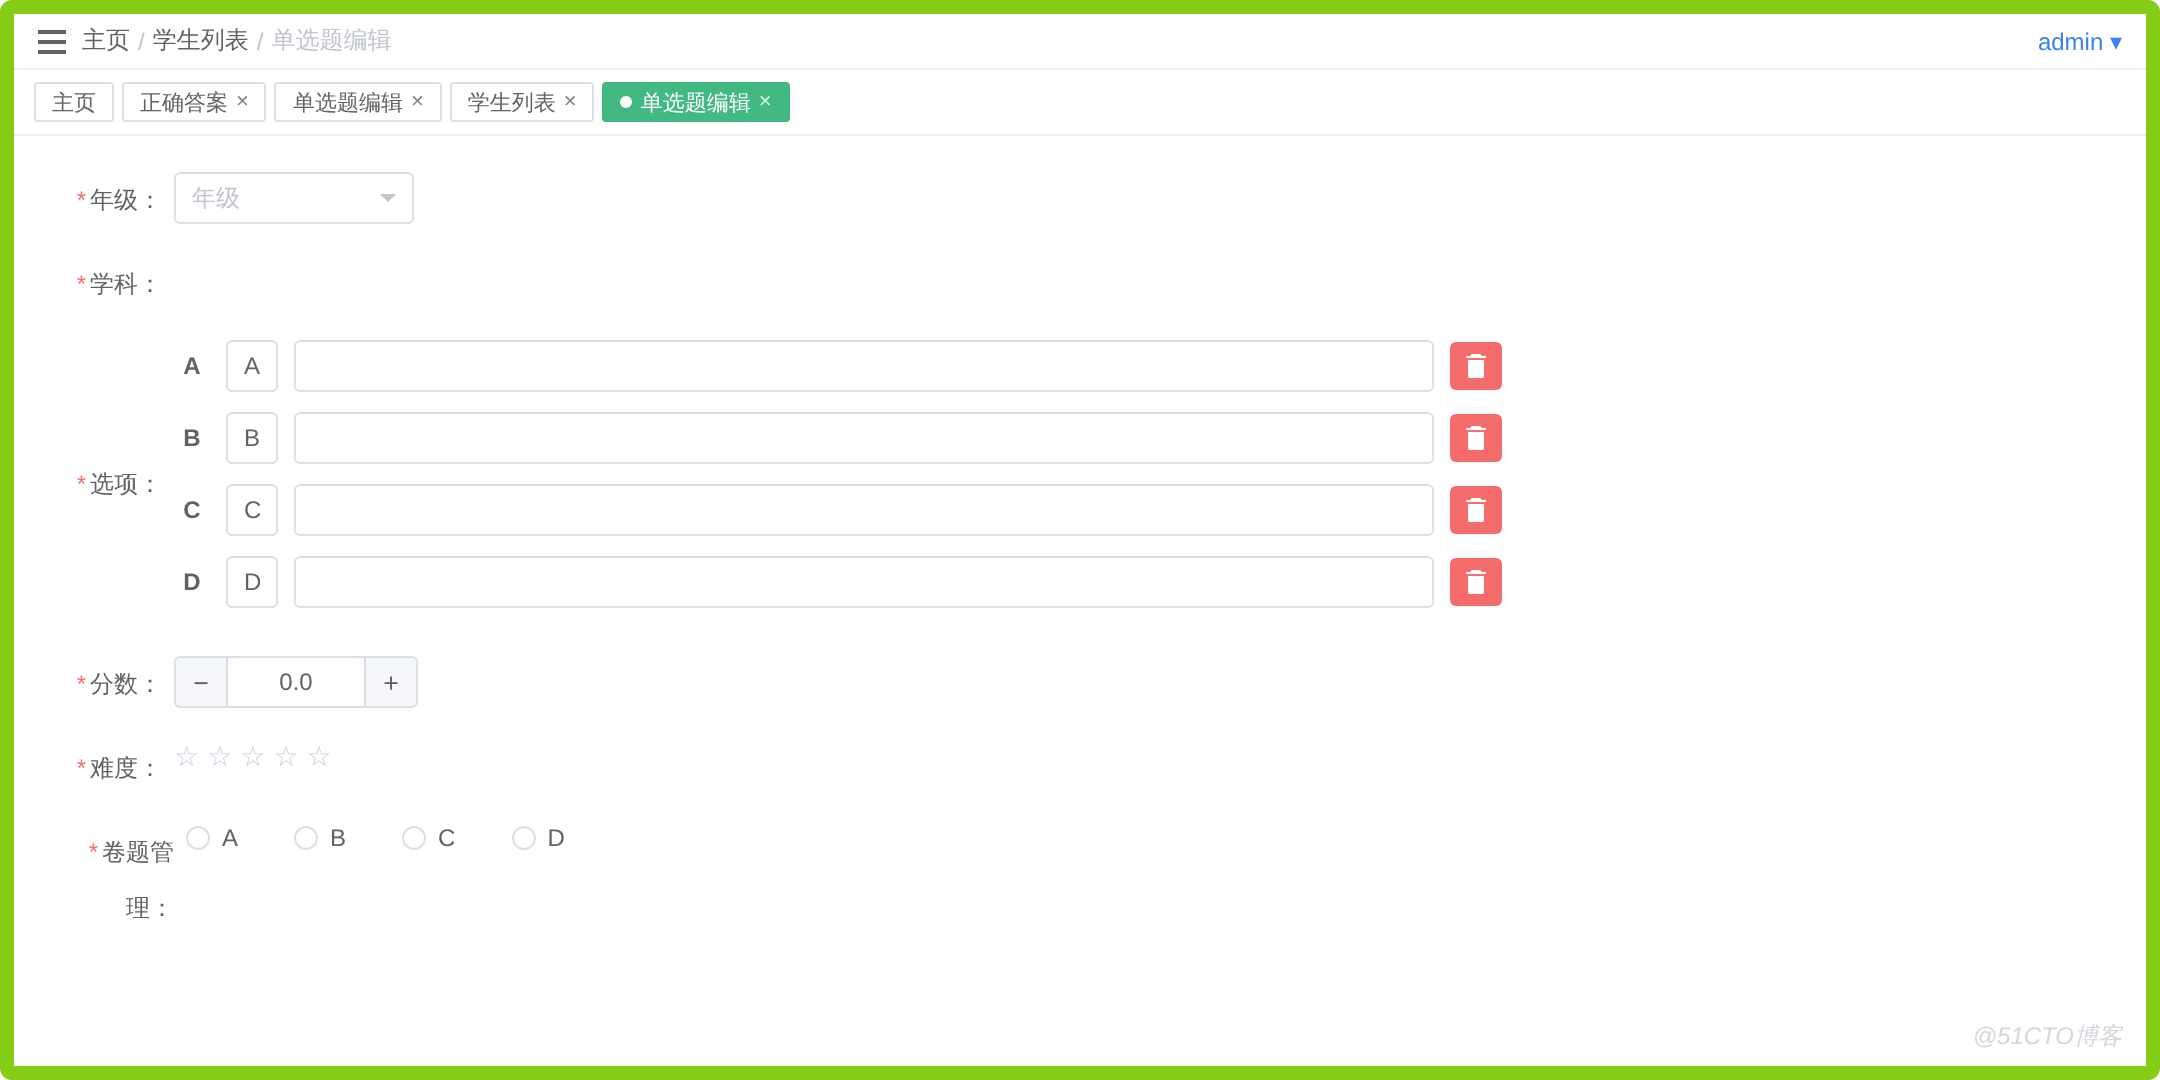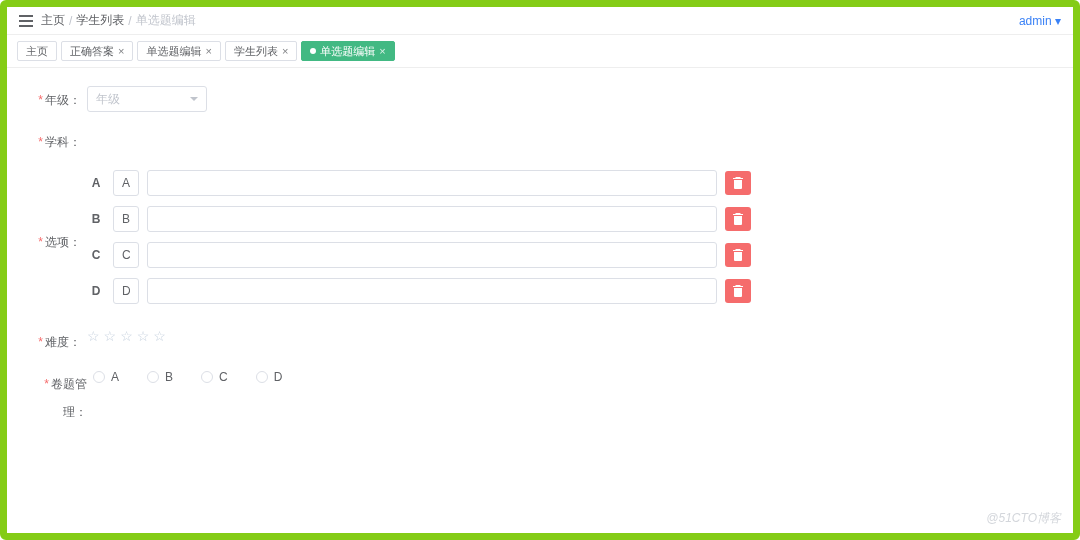--- a/index.html
+++ b/index.html
@@ -168,20 +168,28 @@
           <button class="btn-del">
               <svg width="10" height="12" viewBox="0 0 10 12">
                 <path d="M1 3h8v8a1 1 0 0 1-1 1H2a1 1 0 0 1-1-1V3zm2-3h4l1 1h2v1H0V1h2l1-1z"></path>
               </svg>
             </button>
         </div>
       </div>
     </div>
 
 
+    <div class="row">
+      <div class="label"><span class="req">*</span><span>分数：</span></div>
+      <div class="num-input">
+        <button>−</button>
+        <input value="0.0" style="">
+        <button>+</button>
+      </div>
+    </div>
 
     <div class="row">
       <div class="label"><span class="req">*</span><span>难度：</span></div>
       <div class="rate">
         <span>☆</span>
         <span>☆</span>
         <span>☆</span>
         <span>☆</span>
         <span>☆</span>
       </div>

